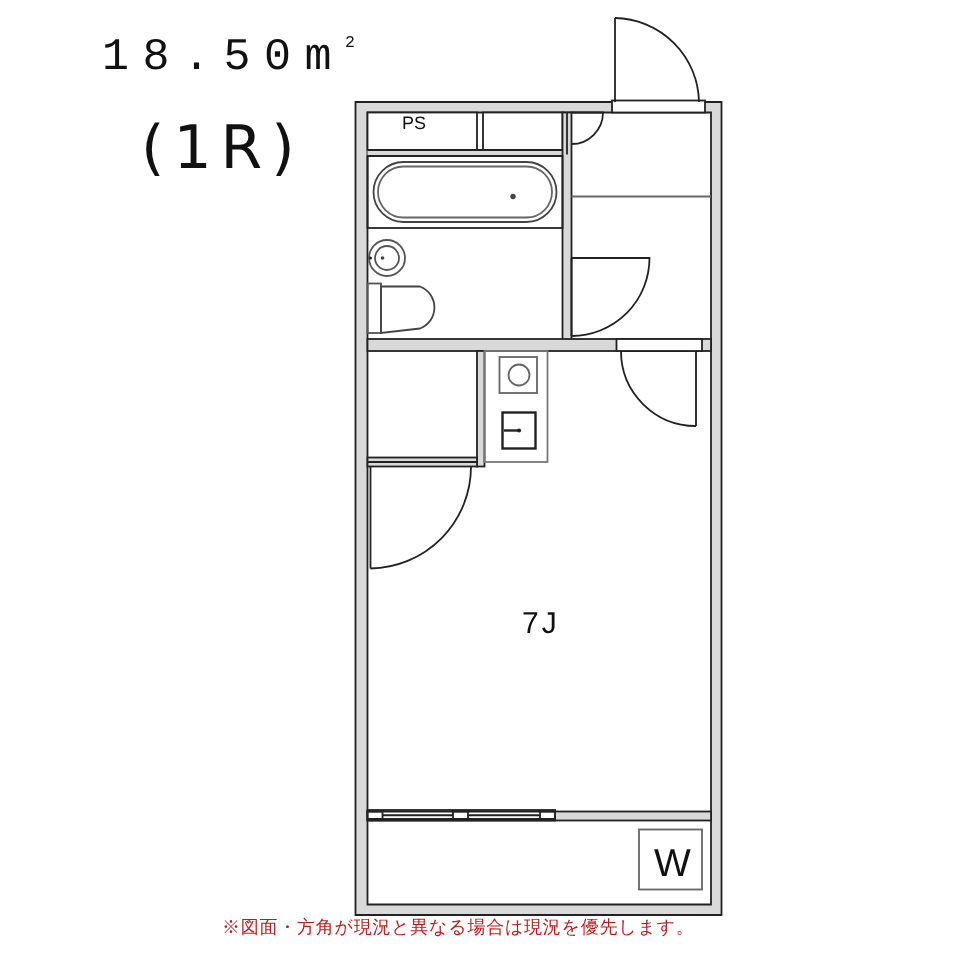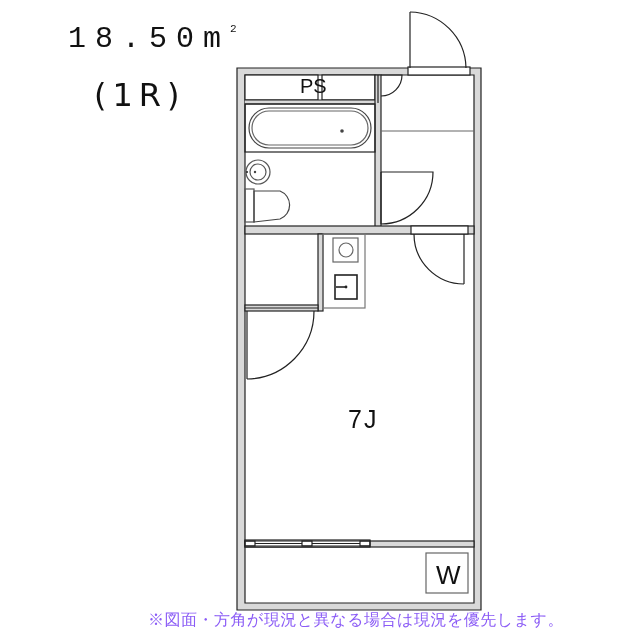--- a/index.html
+++ b/index.html
@@ -1,25 +1,25 @@
 <!DOCTYPE html>
 <html><head>
   <meta charset="utf-8">
   <style>
     html, body { margin: 0; padding: 0; background: #ffffff; }
     body { width: 640px; height: 640px; position: relative; overflow: hidden; font-family: "DejaVu Sans", sans-serif; }
     .area-label { position: absolute; left: 68px; top: 22px; font-size: 30px; letter-spacing: 9px; color: #111; font-family: Liberation Mono, monospace; }
     .area-label sup { font-size: 11px; letter-spacing: 0; position: relative; top: -4px; }
-    .layout-label { position: absolute; left: 94px; top: 76px; font-size: 32px; letter-spacing: 6px; color: #111; font-family: "DejaVu Sans", sans-serif; }
+    .layout-label { position: absolute; left: 94px; top: 76px; font-size: 40px; letter-spacing: 6px; color: #111; font-family: "DejaVu Sans", sans-serif; }
     .plan { position: absolute; left: 0; top: 0; }
     .room-label { position: absolute; font-family: "Liberation Sans", sans-serif; color: #111; }
-    .ps { left: 268px; top: 75px; font-size: 20px; margin-left: 32px; }
-    .seven-j { left: 348px; top: 405px; font-size: 25px; letter-spacing: 2px; }
+    .ps { left: 268px; top: 75px; font-size: 12px; }
+    .seven-j { left: 348px; top: 405px; font-size: 20px; letter-spacing: 2px; }
     .w { left: 436px; top: 560px; font-size: 26px; }
-    .note { position: absolute; left: 148px; top: 610px; font-size: 16px; color: #8b5cf6; font-family: "DejaVu Serif", serif; letter-spacing: 0.5px; white-space: nowrap; }
+    .note { position: absolute; left: 148px; top: 610px; font-size: 12px; color: #b91c1c; font-family: "DejaVu Serif", serif; letter-spacing: 0.5px; white-space: nowrap; }
   </style>
 </head>
 <body>
 
 <div class="area-label"><span>18.50</span><span>m</span><sup>2</sup></div>
 <div class="layout-label">(1R)</div>
 
 <svg class="plan" width="640" height="640" viewBox="0 0 640 640" xmlns="http://www.w3.org/2000/svg">
   <g fill="none" stroke="#222" stroke-width="1.2">
 

